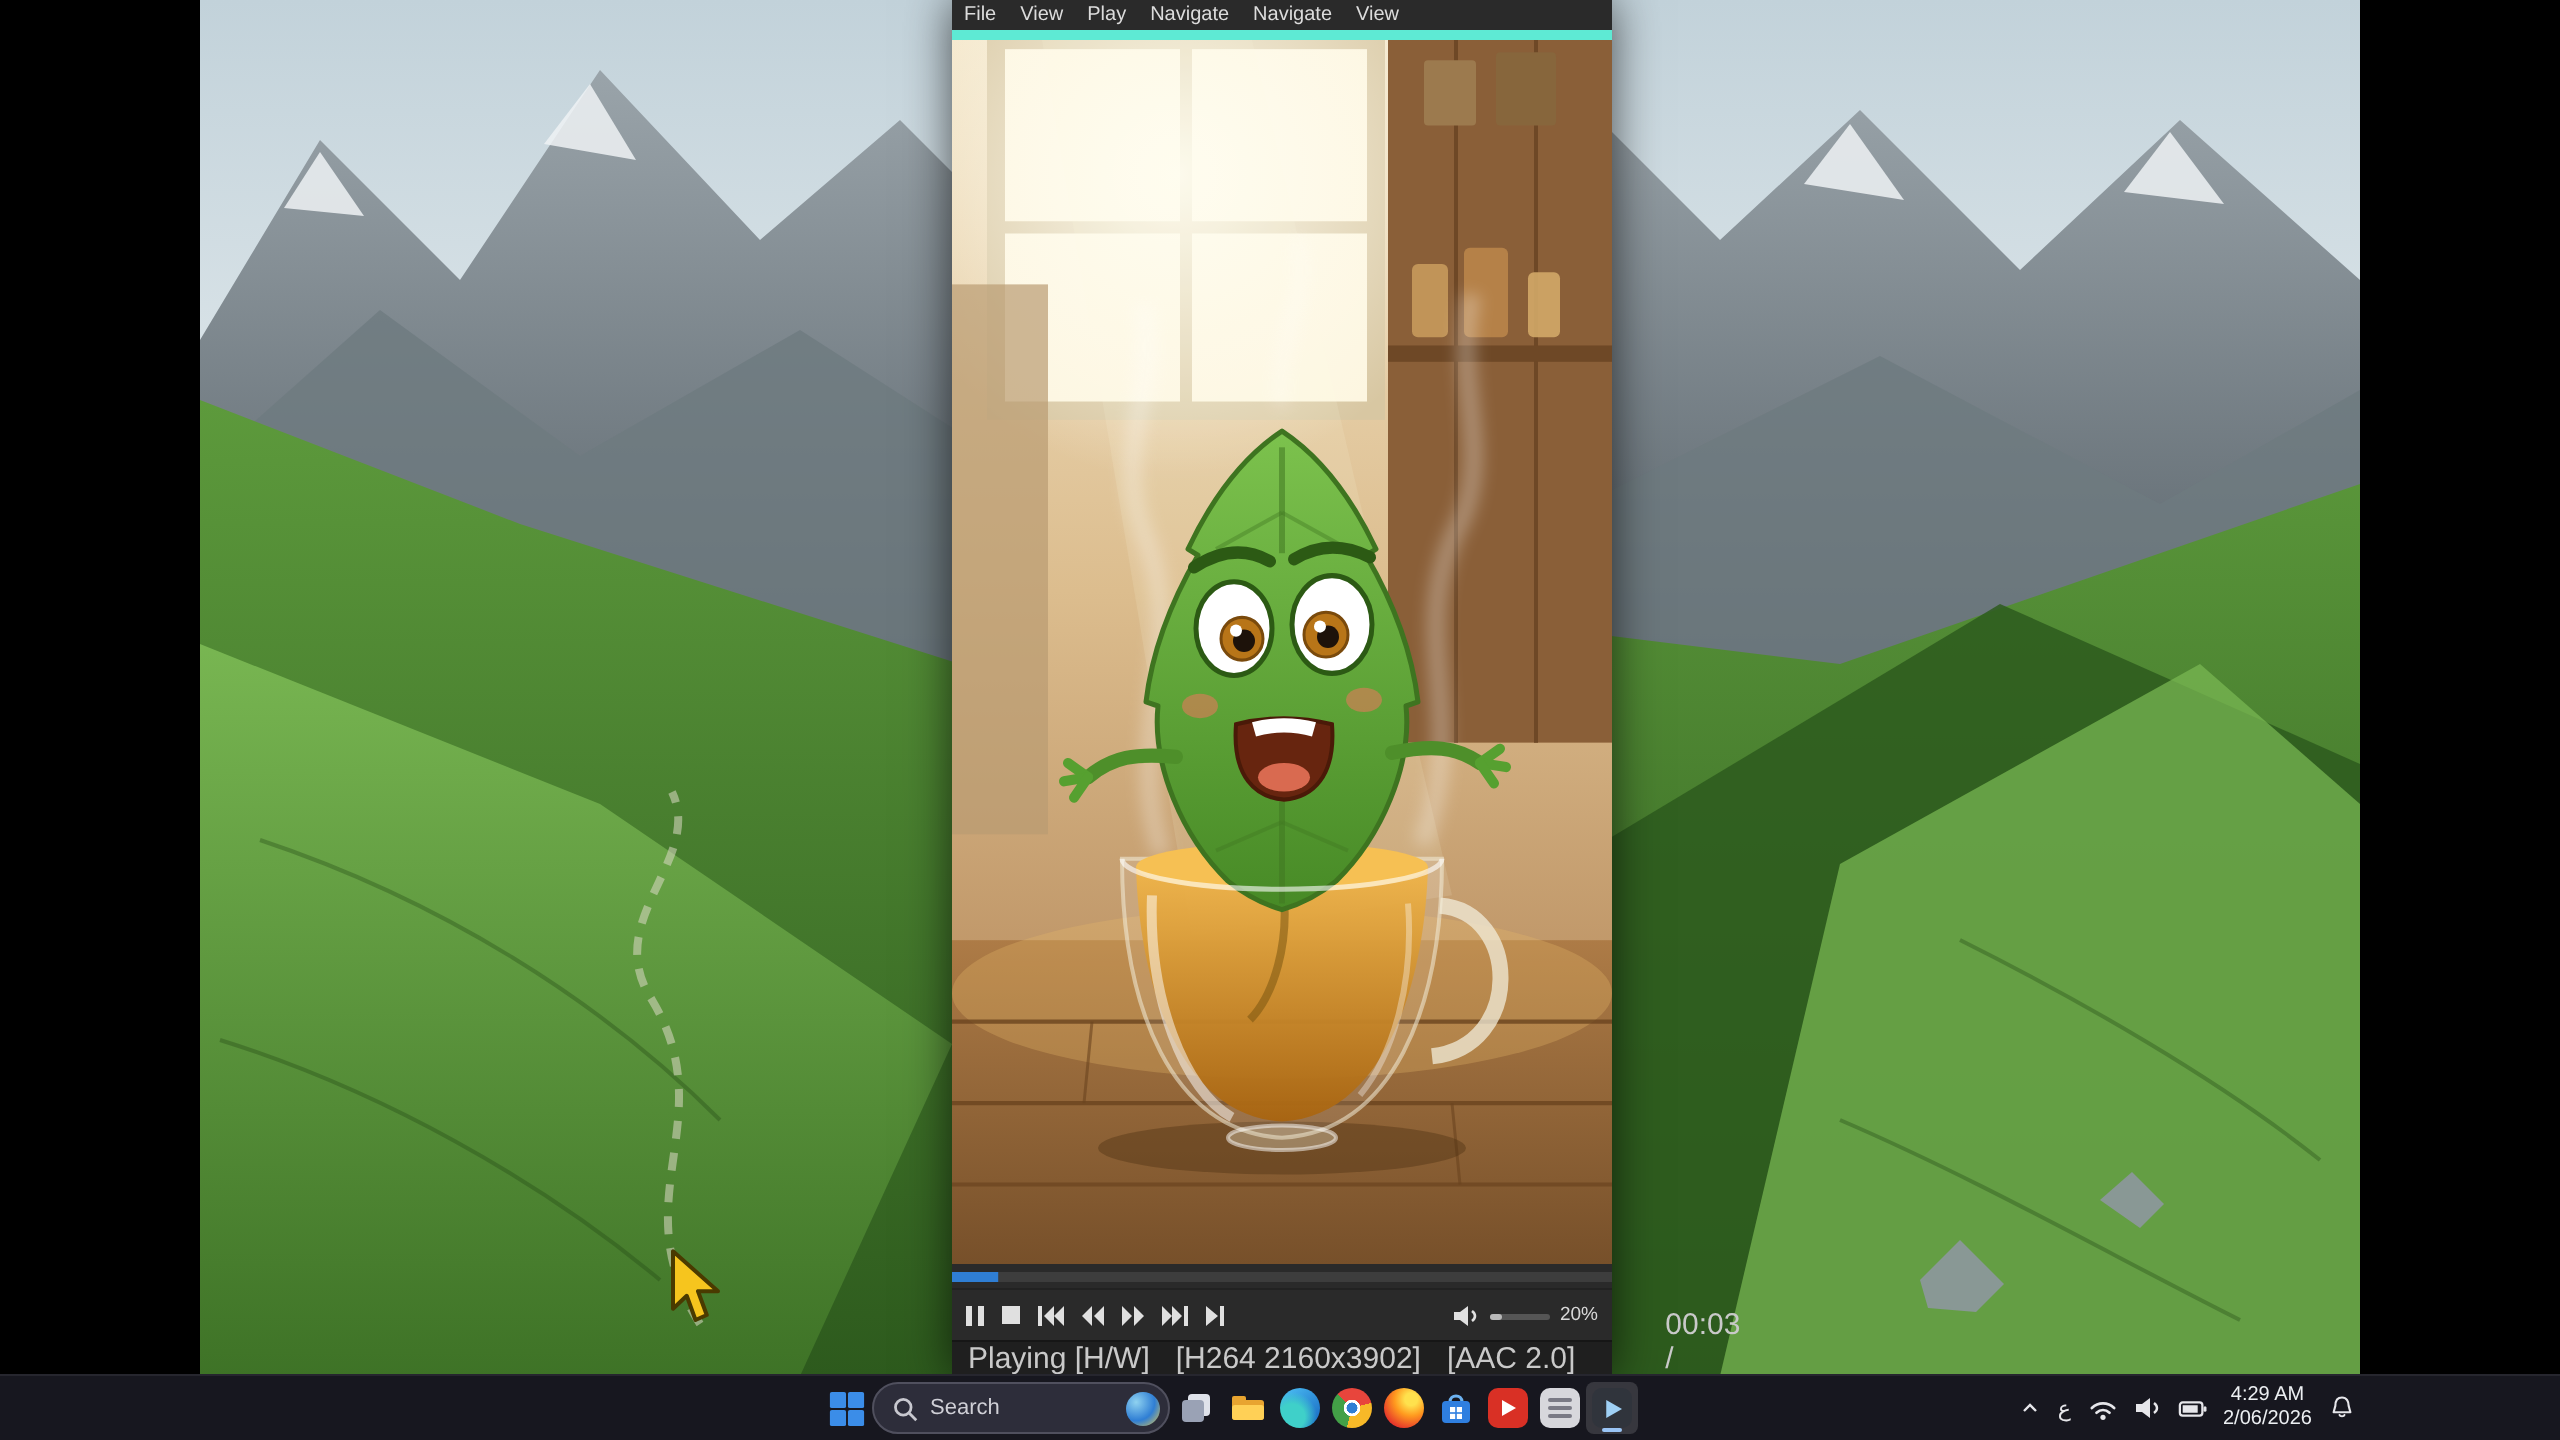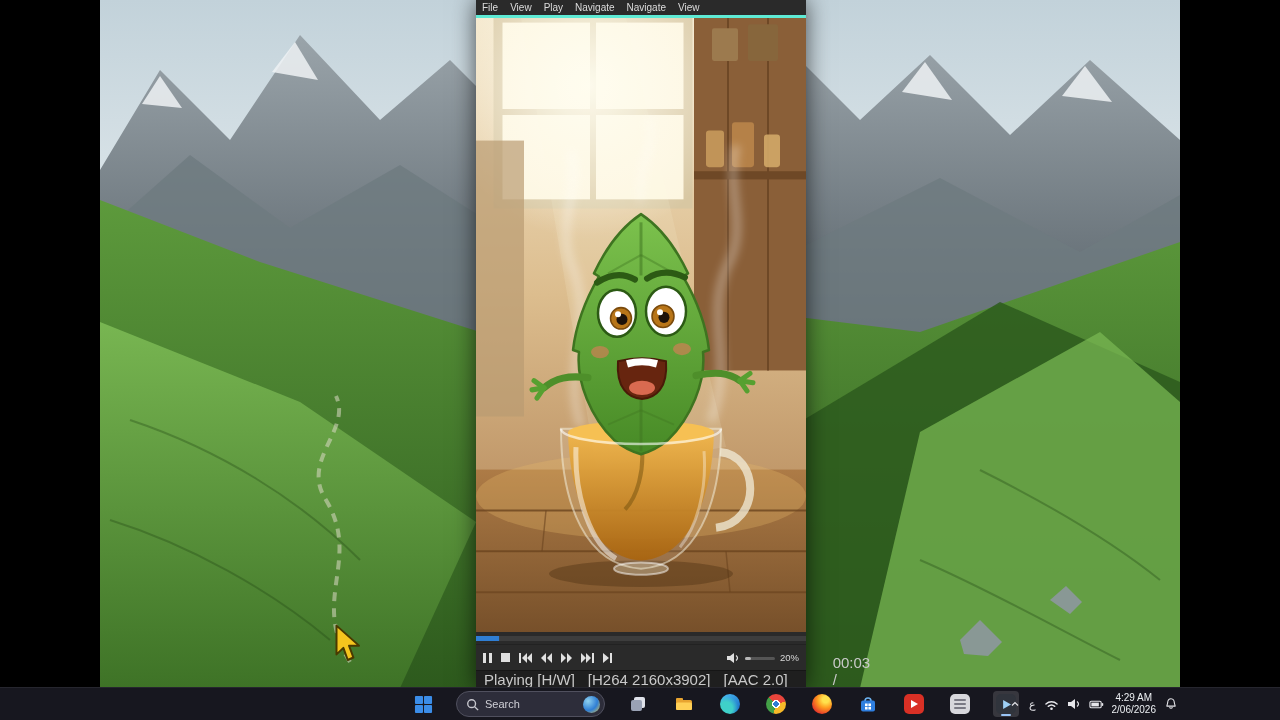--- a/index.html
+++ b/index.html
@@ -19,21 +19,21 @@
   }
   .titlebar {
     height:19px; background:#1f1f1f; display:flex; align-items:center;
     color:#eaeaea; font-size:10.5px; flex:0 0 auto;
   }
   .app-icon { margin-left:5px; flex:0 0 auto; }
   .titlebar .title { margin-left:5px; flex:1; white-space:nowrap; overflow:hidden; }
   .wc { width:27px; height:100%; display:flex; align-items:center; justify-content:center; flex:0 0 auto; }
   .wc svg { display:block; }
   .menubar {
-    height:15px; background:#2a2a2a; border-bottom:3px solid #5eead4;
+    height:15px; background:#2a2a2a; border-bottom:5px solid #5eead4;
     display:flex; align-items:center; color:#dcdcdc; font-size:10px; flex:0 0 auto;
   }
   .menu-item { padding:0 6px; }
   .video { flex:1 1 auto; position:relative; background:#000; overflow:hidden; }
   .video svg { position:absolute; inset:0; width:100%; height:100%; }
   .seek { height:12px; background:#2a2a2a; flex:0 0 auto; position:relative; }
   .seek svg { display:block; width:100%; height:12px; }
   .seek-track { fill:#3d3d3d; }
   .seek-fill { fill:#2f7ed4; }
   .controls {
@@ -48,21 +48,21 @@
     display:flex; align-items:center; padding:0 8px; color:#c9c9c9; font-size:15px; flex:0 0 auto;
   }
   .statusbar .st { margin-right:13px; white-space:nowrap; }
   .statusbar .time { margin-left:auto; margin-right:0;padding-left:32px; }
 
   
   .taskbar {
     position:absolute; left:0; bottom:0; width:1280px; height:32px;
     background:#17171f; border-top:1px solid #26262e;
   }
-  .tb-apps { position:absolute; left:410px; top:0; height:32px; display:flex; align-items:center; gap:20px; }
+  .tb-apps { position:absolute; left:410px; top:0; height:32px; display:flex; align-items:center; gap:0; }
   .tb-btn {
     position:relative; width:26px; height:26px; border-radius:4px;
     display:flex; align-items:center; justify-content:center;
   }
   .tb-btn.active { background:rgba(255,255,255,.14); }
   .tb-btn.active::after {
     content:""; position:absolute; bottom:1px; left:50%; transform:translateX(-50%);
     width:10px; height:2.5px; border-radius:2px; background:#9ac4f5;
   }
   .search-pill {

